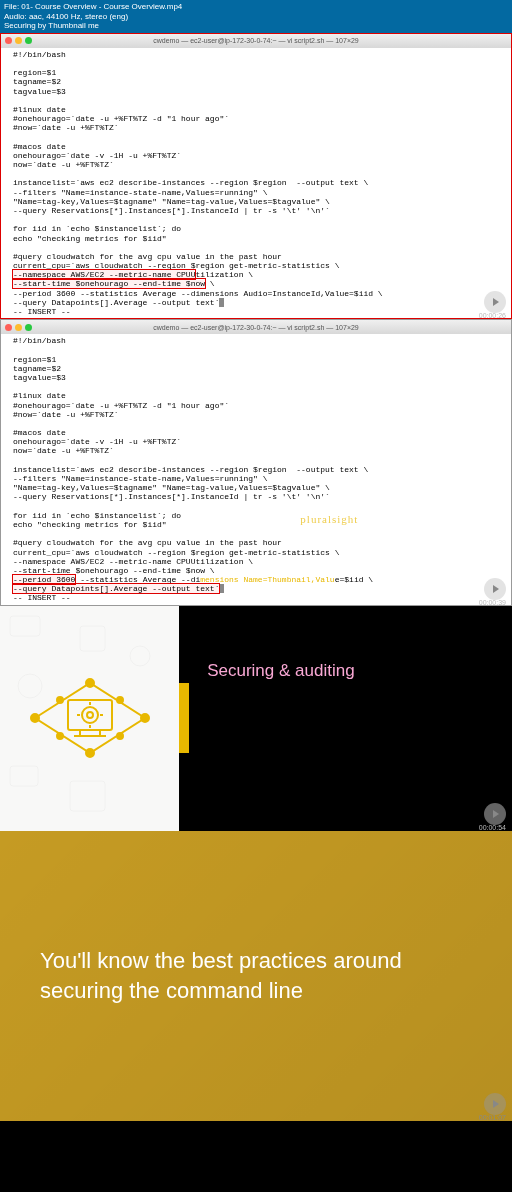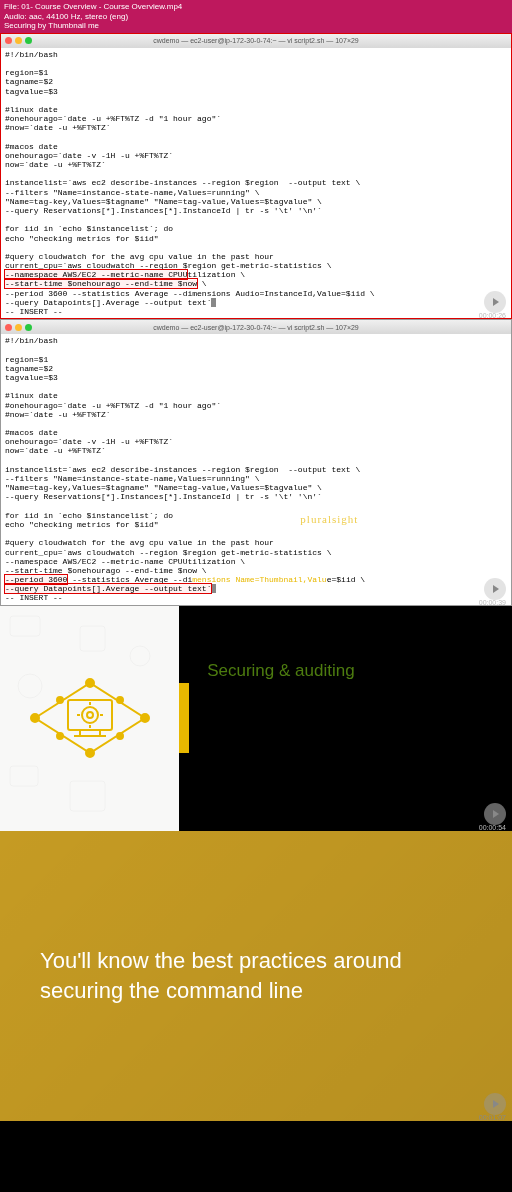--- a/index.html
+++ b/index.html
@@ -1,45 +1,45 @@
 <!DOCTYPE html>
 <html><head>
 <meta charset="utf-8">
 <style>
   * { margin: 0; padding: 0; box-sizing: border-box; }
   body { width: 512px; font-family: Arial, sans-serif; background: #000; }
   
-  .meta-header { background: #be185d; color: #fff; font-size: 8px; padding: 2px 4px; line-height: 1.2; }
+  .meta-header { background: #0369a1; color: #fff; font-size: 8px; padding: 2px 4px; line-height: 1.2; }
   
   .terminal-frame { border: 1px solid #999; background: #f5f5f5; }
   .term-titlebar { background: linear-gradient(#f0f0f0,#d8d8d8); height: 14px; display: flex; align-items: center; padding: 0 4px; font-size: 8px; color: #555; position: relative; }
   .traffic { display: flex; gap: 3px; margin-right: 6px; }
   .dot { width: 7px; height: 7px; border-radius: 50%; }
   .dot.red { background: #ff5f57; }
   .dot.yel { background: #febc2e; }
   .dot.grn { background: #28c840; }
   .term-titlebar .title { position: absolute; left: 50%; transform: translateX(-50%); font-size: 7px; color: #555; }
   
-  .term-body { background: #fff; padding: 2px 4px; font-family: "Menlo","Courier New",monospace; font-size: 8px; line-height: 1.15; color: #000; white-space: pre; overflow: hidden; }
+  .term-body { background: #fff; padding: 2px 12px; font-family: "Menlo","Courier New",monospace; font-size: 8px; line-height: 1.15; color: #000; white-space: pre; overflow: hidden; }
   
   .hl-red { outline: 1px solid #d00; background: rgba(255,0,0,0.05); }
   .cursor { background: #888; display:inline-block; width:5px; height:9px; vertical-align: text-bottom;}
   
   .frame-wrap { position: relative; }
   .frame-wrap.outlined::before { content:""; position:absolute; inset:0; border:1px solid #d00; pointer-events:none; }
   
   .play-badge { position: absolute; right: 6px; bottom: 6px; width: 22px; height: 22px; border-radius: 50%; background: rgba(200,200,200,0.5); display:flex; align-items:center; justify-content:center; }
   .play-badge::after { content:""; border-left: 6px solid #888; border-top: 4px solid transparent; border-bottom: 4px solid transparent; margin-left:2px; }
   .timestamp { position: absolute; right: 6px; bottom: 0px; font-size: 7px; color: #bbb; }
   
   .slide-dark { background: #000; height: 225px; position: relative; display: flex; }
   .slide-left { width: 35%; background: #f8f8f7; position: relative; display:flex; align-items:center; justify-content:center; }
   .slide-left::after { content:""; position:absolute; right:-10px; top:50%; transform:translateY(-50%); width:10px; height:70px; background:#e8b800; }
   .slide-right { flex:1; display:flex; align-items:flex-start; padding: 55px 0 0 28px; }
-  .slide-right h2 { color: #4d7c0f; font-weight: 400; font-size: 17px; }
+  .slide-right h2 { color: #f9a8d4; font-weight: 400; font-size: 17px; }
   
   .icon-box { width: 120px; height: 100px; position:relative; }
   
   .slide-yellow { background: #d6a826; height: 290px; position: relative; display:flex; align-items:center; justify-content:flex-start; padding: 0 40px; }
   .slide-yellow::before { content:""; position:absolute; inset:0; background: linear-gradient(135deg, rgba(0,0,0,0.08), rgba(0,0,0,0.15)); }
   .slide-yellow h2 { color: #fff; font-size: 22px; font-weight: 500; line-height: 1.35; position:relative; z-index:1; }
   
   .bg-pattern { position:absolute; inset:0; opacity:0.12; overflow:hidden; }
   
   .watermark-ps { position:absolute; right:30%; bottom:28%; font-size:11px; color:#e8b800; font-family:Liberation Serif, serif; letter-spacing:1px; opacity:0.7; }

